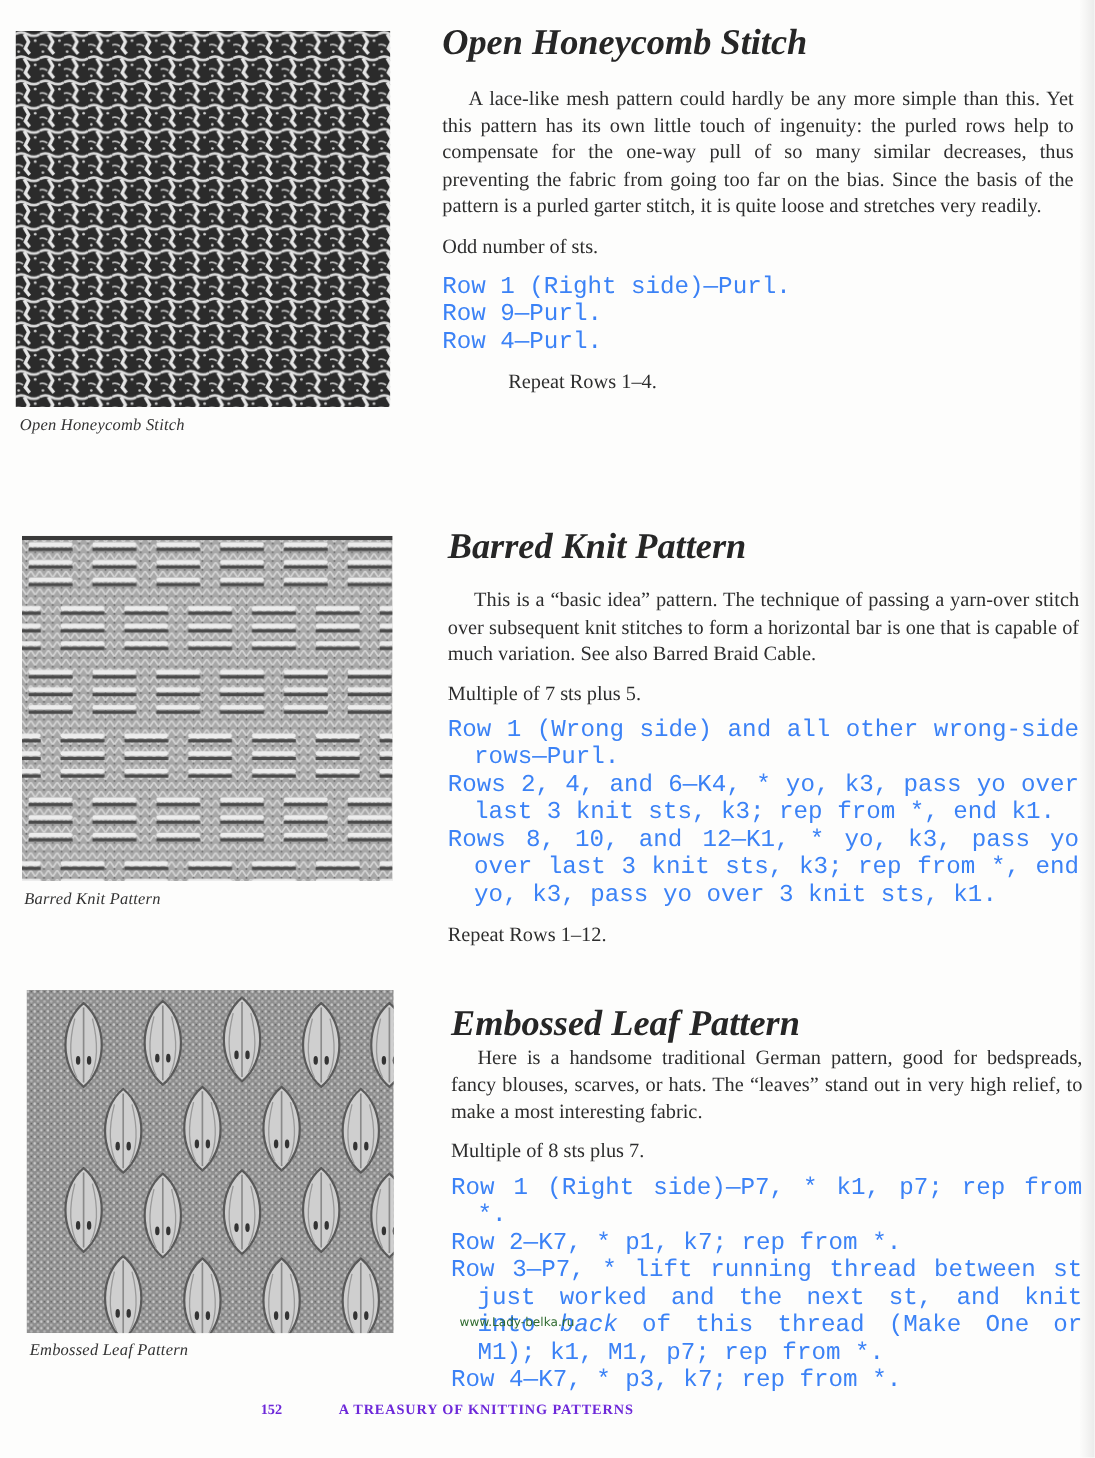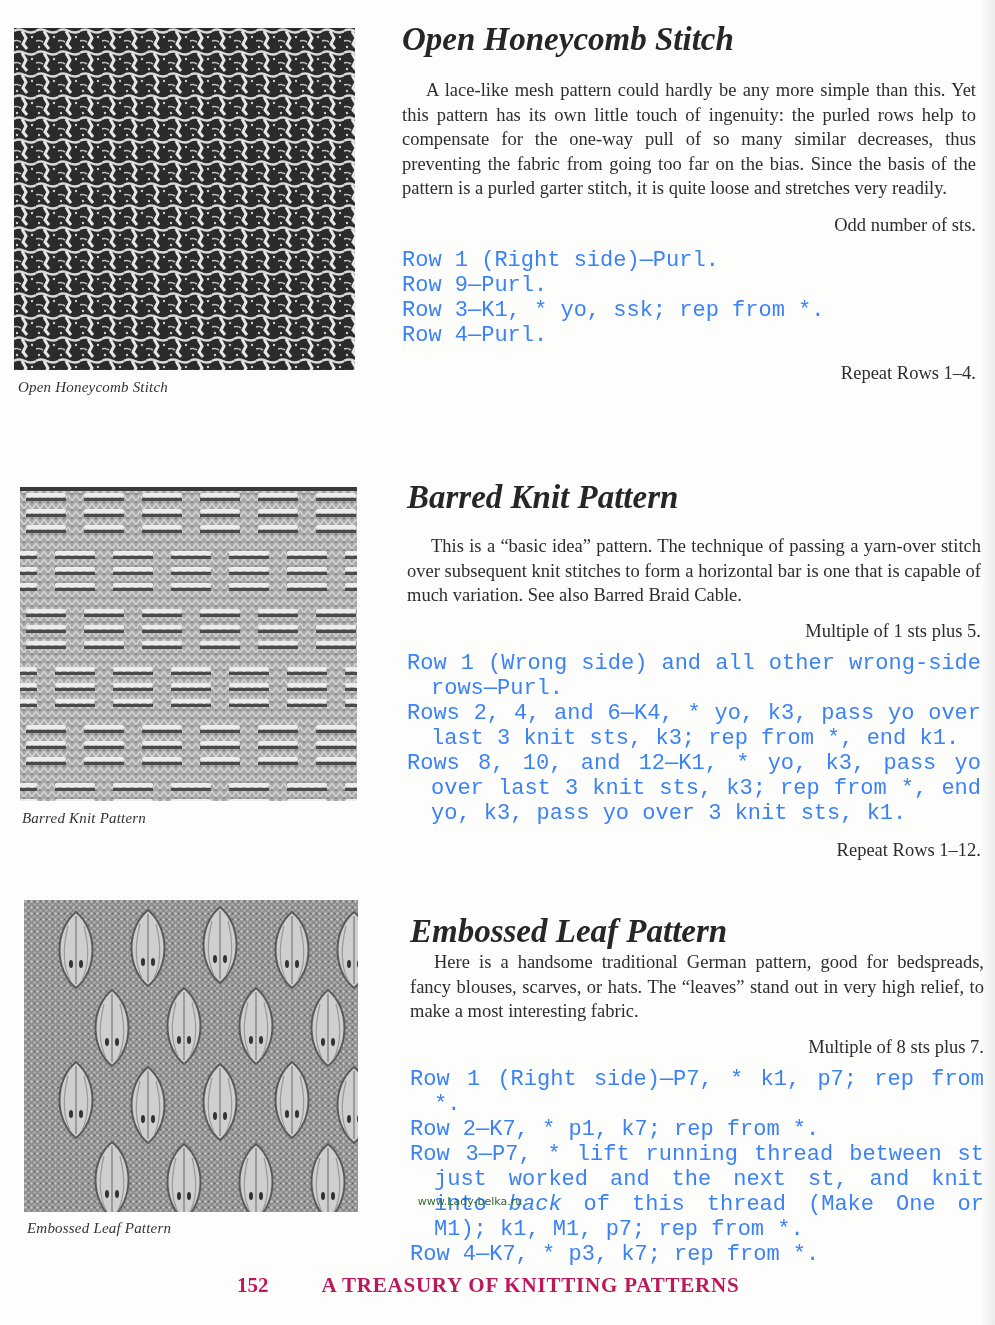--- a/index.html
+++ b/index.html
@@ -22,33 +22,33 @@
     .section { position: absolute; }
     .title {
       font-size: 33px; font-style: italic; font-weight: bold; color: #262626;
       margin: 0; line-height: 38px; white-space: nowrap;
     }
     .desc {
       font-size: 18.5px; line-height: 24.5px; text-align: justify;
       text-indent: 24px; margin: 0; color: #2d2d2d;
     }
     .center-line {
-      text-align: right; font-size: 18.5px; line-height: 24px; margin: 0; color: #2d2d2d;
+      text-align: left; font-size: 18.5px; line-height: 24px; margin: 0; color: #2d2d2d;
     }
     .rows { margin: 0; padding: 0; list-style: none; }
     .rows li {
       font-size: 22px; line-height: 25px; color: #3b82f6;
       padding-left: 24px; text-indent: -24px; text-align: justify; font-family: Liberation Mono, monospace;
     }
     .footer-url {
       position: absolute; left: 400px; top: 1195px; width: 140px; text-align: center;
       font-family: "DejaVu Sans", "Liberation Sans", sans-serif; font-size: 11px; color: #2f6a2f;
     }
     .footer {
-      position: absolute; top: 1273px; left: 237px; font-size: 21px; font-weight: bold; color: #be185d;
+      position: absolute; top: 1273px; left: 237px; font-size: 13px; font-weight: bold; color: #6d28d9;
       white-space: nowrap; letter-spacing: 0.8px;
     }
     .footer .pnum { margin-right: 48px; letter-spacing: 0; }
   </style>
 </head>
 <body>
 
 <div class="gutter"></div>
 
 <div class="swatch" style="left:14px; top:28px; width:341px; height:342px;">
@@ -68,21 +68,20 @@
 </div>
 <div class="caption" style="left:18px; top:379px;">Open Honeycomb Stitch</div>
 
 <div class="section" style="left:402px; top:20px; width:574px;">
   <h2 class="title">Open Honeycomb Stitch</h2>
   <p class="desc" style="margin-top:20px;">A lace-like mesh pattern could hardly be any more simple than this. Yet this pattern has its own little touch of ingenuity: the purled rows help to compensate for the one-way pull of so many similar decreases, thus preventing the fabric from going too far on the bias. Since the basis of the pattern is a purled garter stitch, it is quite loose and stretches very readily.</p>
   <p class="center-line" style="margin-top:12px;">Odd number of sts.</p>
   <ul class="rows" style="margin-top:11px;">
     <li>Row 1 (Right side)—Purl.</li>
     <li>Row 9—Purl.</li>
-    <li>Row 3—K1, * yo, ssk; rep from *.</li>
     <li>Row 4—Purl.</li>
   </ul>
   <p class="center-line" style="margin-top:13px; padding-left:60px;">Repeat Rows 1–4.</p>
 </div>
 
 <div class="swatch" style="left:20px; top:487px; width:337px; height:314px;">
   <svg viewBox="0 0 337 314" preserveAspectRatio="none">
     <defs>
       <pattern id="knitbg" width="8" height="8" patternUnits="userSpaceOnUse">
         <rect width="8" height="8" fill="#a7a7a7"></rect>
@@ -115,21 +114,21 @@
     <rect width="337" height="314" fill="url(#knitbg)"></rect>
     <rect width="337" height="314" fill="url(#bars)"></rect>
     <rect width="337" height="4" fill="#3a3a3a"></rect>
   </svg>
 </div>
 <div class="caption" style="left:22px; top:810px;">Barred Knit Pattern</div>
 
 <div class="section" style="left:407px; top:478px; width:574px;">
   <h2 class="title">Barred Knit Pattern</h2>
   <p class="desc" style="margin-top:18px;">This is a “basic idea” pattern. The technique of passing a yarn-over stitch over subsequent knit stitches to form a horizontal bar is one that is capable of much variation. See also Barred Braid Cable.</p>
-  <p class="center-line" style="margin-top:11px;">Multiple of 1 sts plus 5.</p>
+  <p class="center-line" style="margin-top:11px;">Multiple of 7 sts plus 5.</p>
   <ul class="rows" style="margin-top:8px;">
     <li>Row 1 (Wrong side) and all other wrong-side rows—Purl.</li>
     <li>Rows 2, 4, and 6—K4, * yo, k3, pass yo over last 3 knit sts, k3; rep from *, end k1.</li>
     <li>Rows 8, 10, and 12—K1, * yo, k3, pass yo over last 3 knit sts, k3; rep from *, end yo, k3, pass yo over 3 knit sts, k1.</li>
   </ul>
   <p class="center-line" style="margin-top:12px;">Repeat Rows 1–12.</p>
 </div>
 
 <div class="swatch" style="left:24px; top:900px; width:334px; height:312px;">
   <svg viewBox="0 0 334 312" preserveAspectRatio="none">

